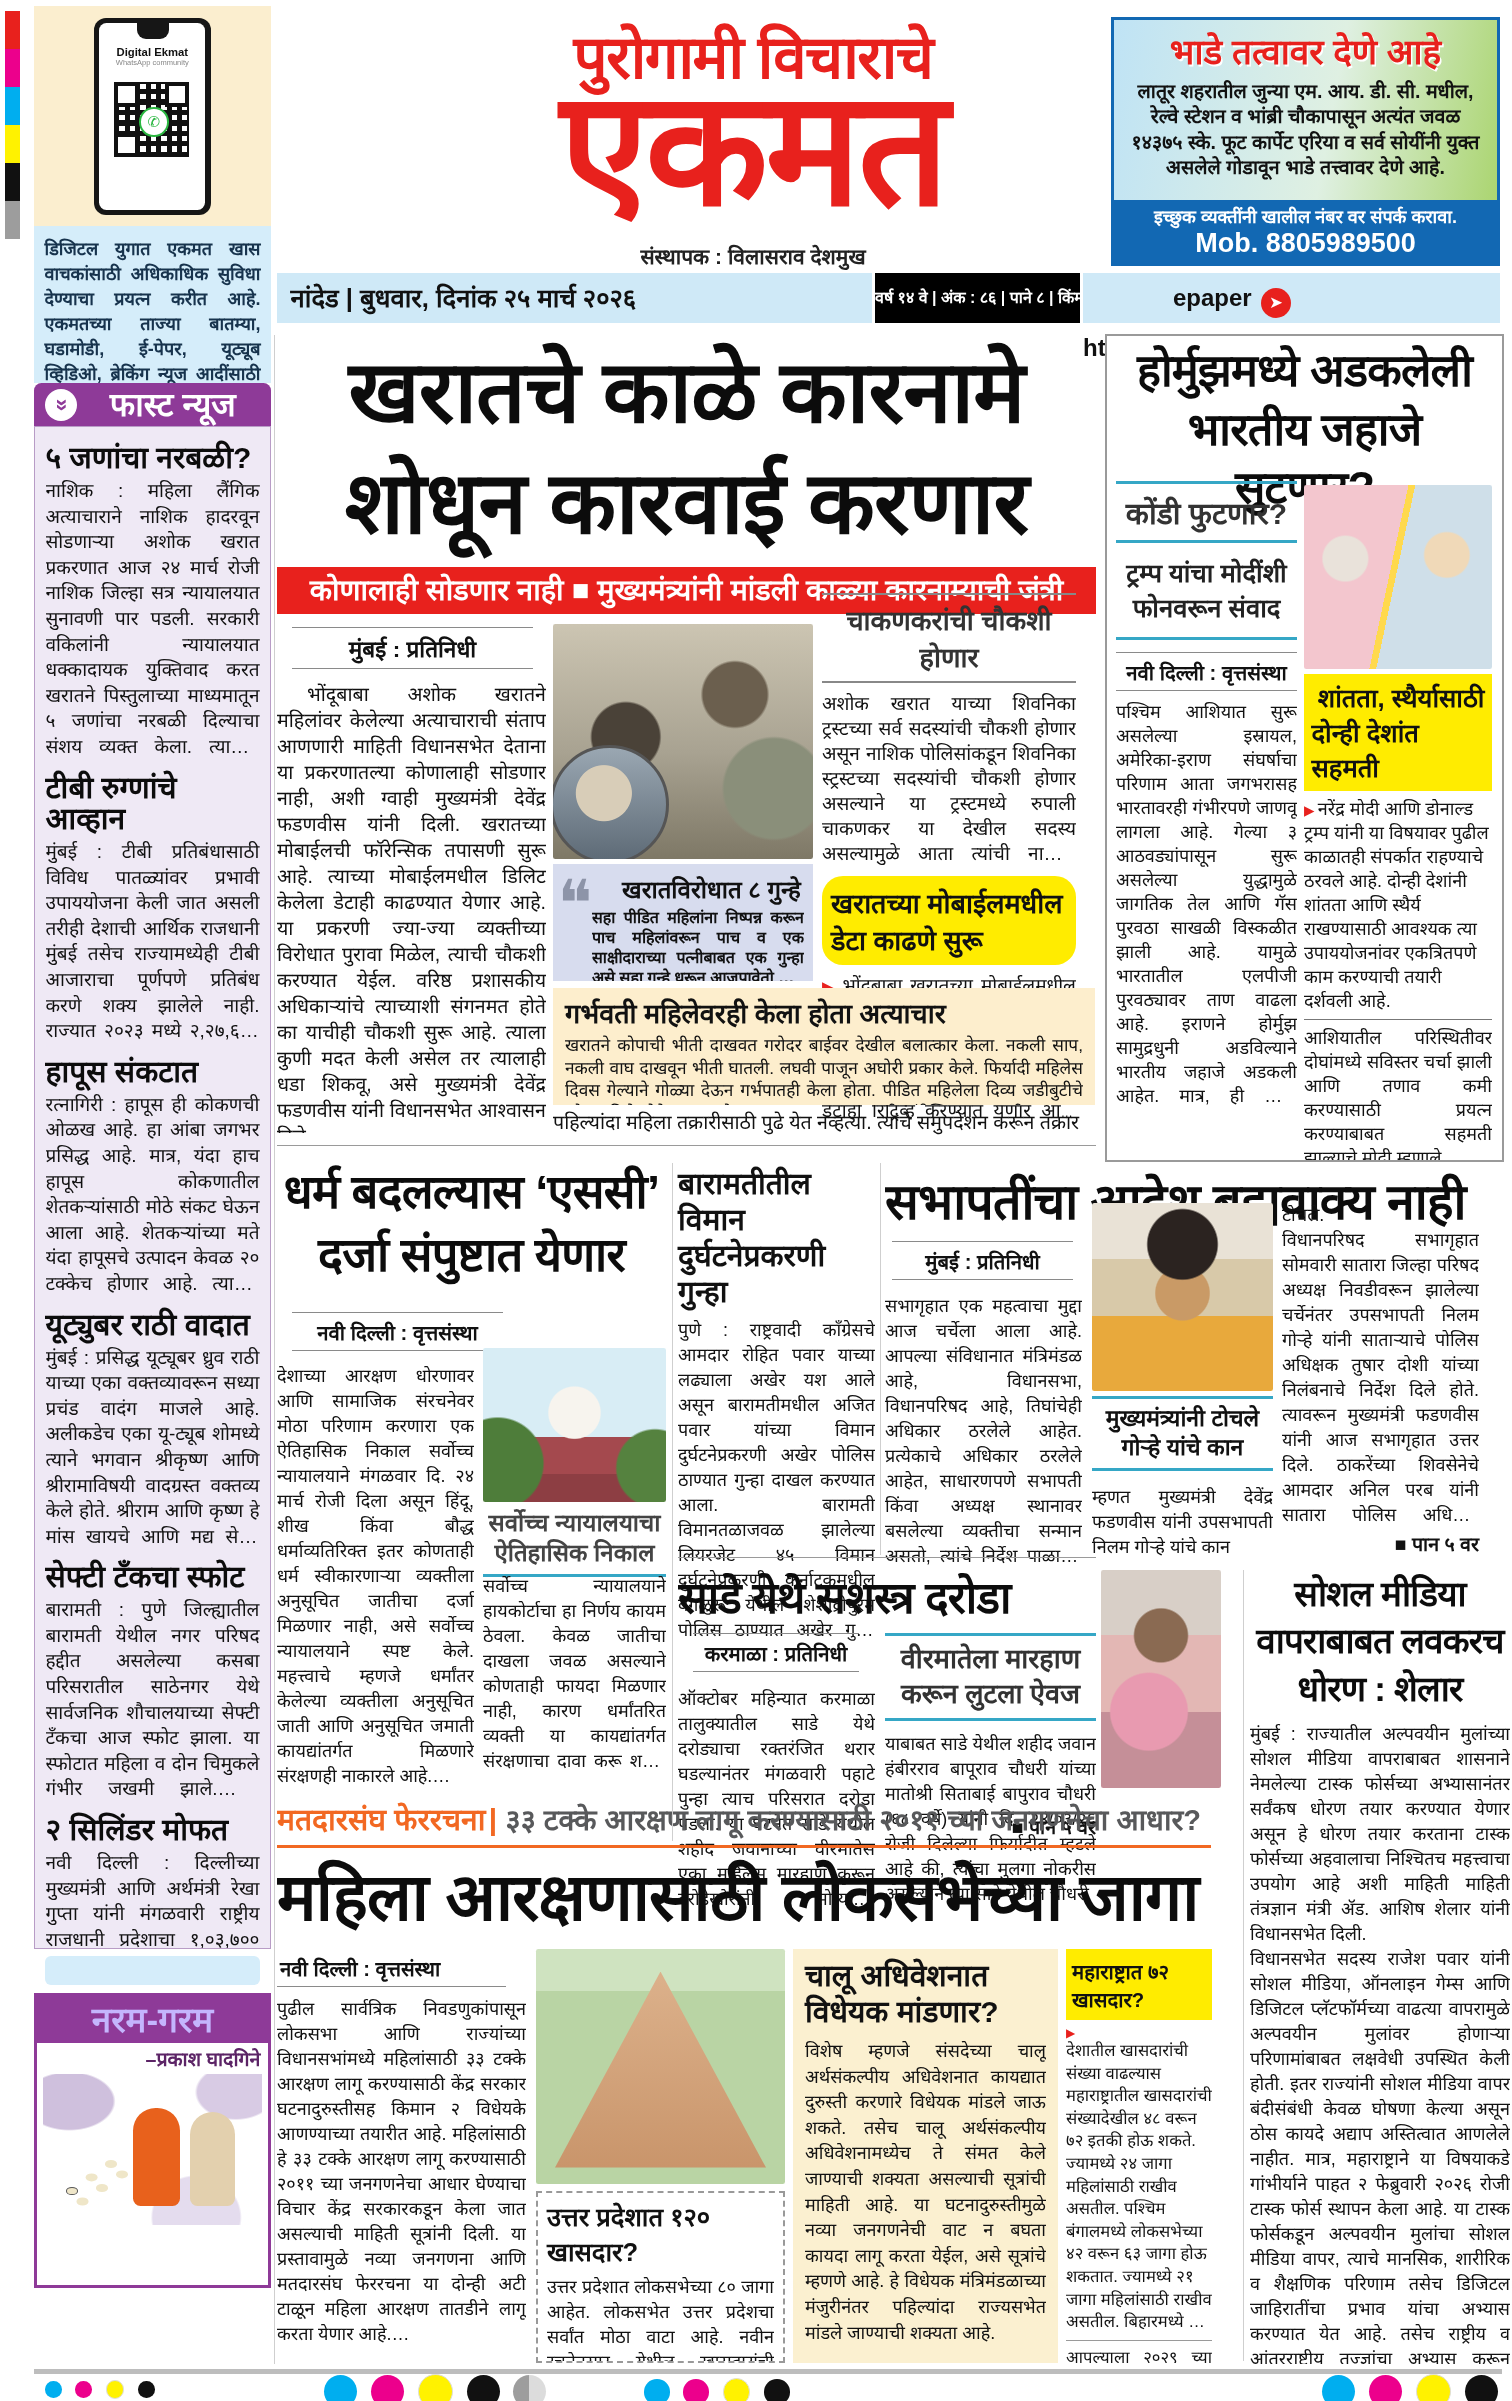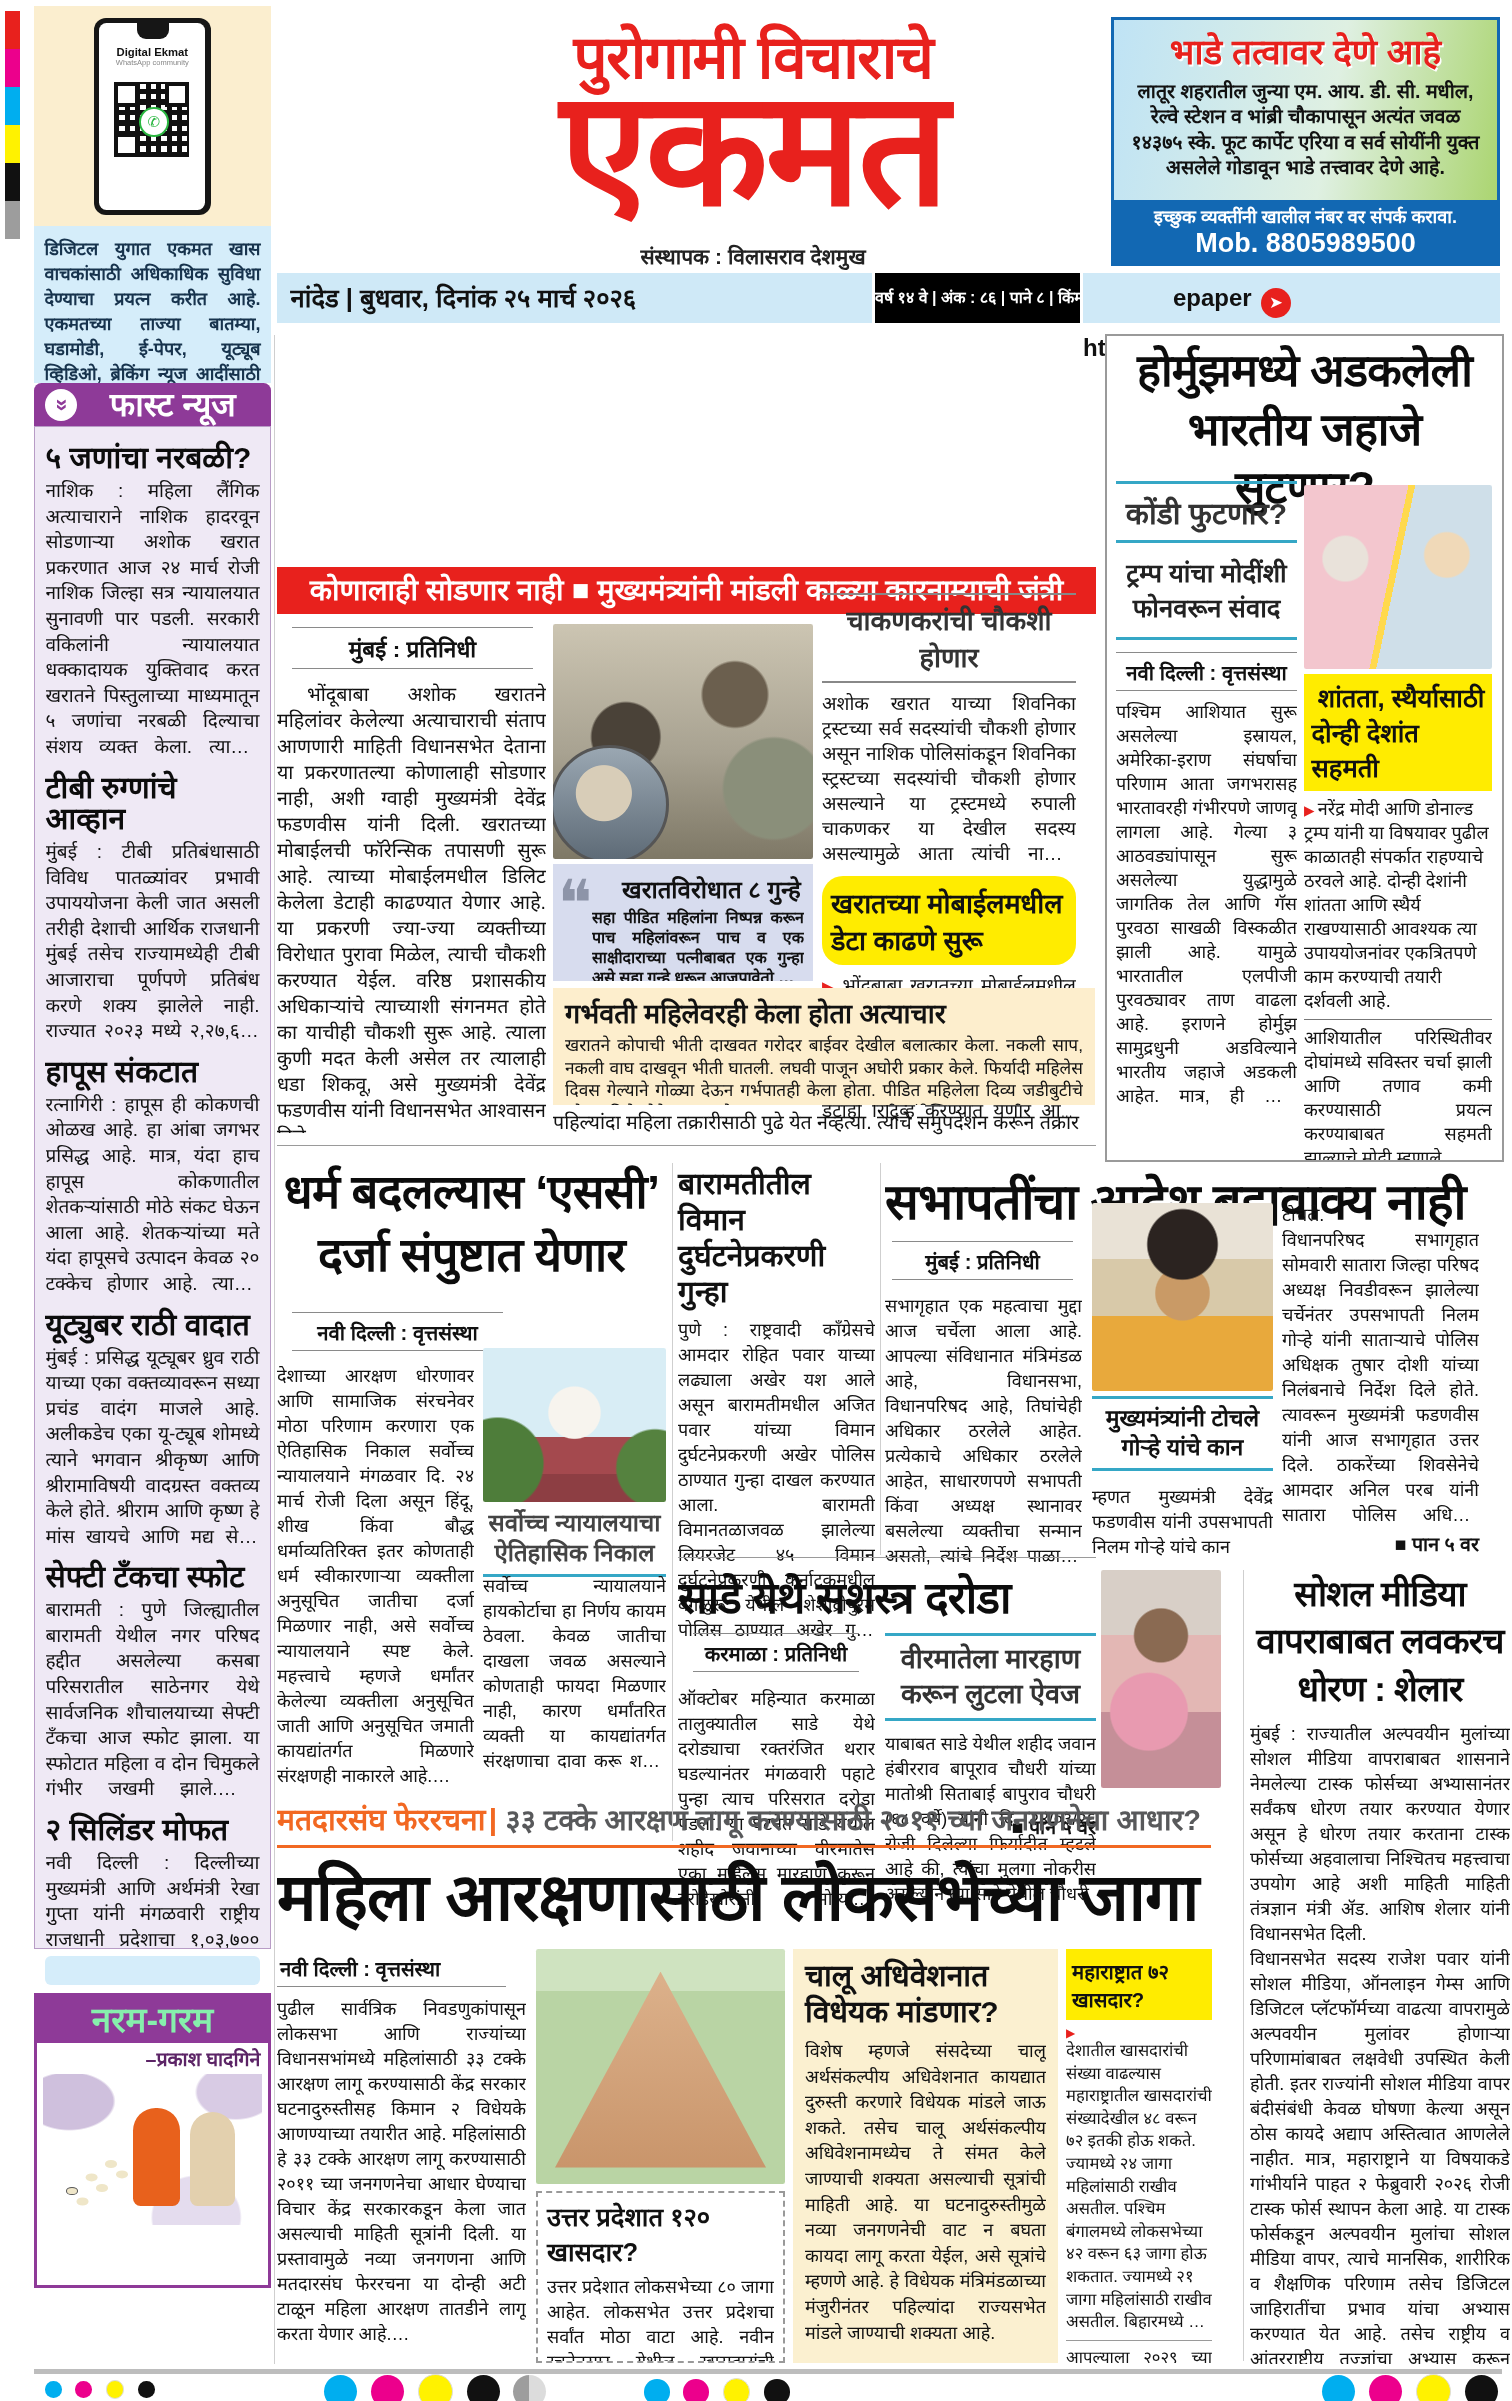--- a/index.html
+++ b/index.html
@@ -100,34 +100,38 @@
       <p class="jus clamp" data-name="article-body" style="-webkit-line-clamp:8;">बारामती : पुणे जिल्ह्यातील बारामती येथील नगर परिषद हद्दीत असलेल्या कसबा परिसरातील साठेनगर येथे सार्वजनिक शौचालयाच्या सेफ्टी टँकचा आज स्फोट झाला. या स्फोटात महिला व दोन चिमुकले गंभीर जखमी झाले. या घटनेनंतर युवा नेते युगेंद्र पवार यांनी घटनास्थळी भेट देऊन विचारपूस केली. नागरिकांच्या जीवाशी खेळ करणाऱ्या हलगर्जीपणाचा संतापजनक प्रकार बारामतीत घडल्याने नागरिकांमधून तीव्र संताप व्यक्त होत आहे. नगर परिषदेच्या वतीने काळजी घेणे गरजेचे होते.</p>
     </div>
     <div class="sb-art" data-name="fast-news-article">
       <h3 data-name="article-title">२ सिलिंडर मोफत</h3>
       <p class="jus clamp" data-name="article-body" style="-webkit-line-clamp:8;">नवी दिल्ली : दिल्लीच्या मुख्यमंत्री आणि अर्थमंत्री रेखा गुप्ता यांनी मंगळवारी राष्ट्रीय राजधानी प्रदेशाचा १,०३,७०० कोटी रुपयांचा अर्थसंकल्प सादर केला. या अर्थसंकल्पात सर्वसामान्यांसाठी एक अत्यंत महत्त्वाची घोषणा केली. त्यात दिल्लीतील प्रत्येक कुटुंबाला आता होळी आणि दिवाळी या सणांच्या निमित्ताने वर्षाला २ एलपीजी सिलिंडर मोफत मिळणार आहेत. या योजनेसाठी सरकारने २६० कोटी रुपयांची विशेष तरतूद केली आहे. मुख्यमंत्री गुप्ता यांनी या बजेटला हरित अर्थसंकल्प असे संबोधले.</p>
     </div>
   </div>
   <div class="abs" data-name="sidebar-footer-strip" style="left:45px;top:1956px;width:215px;height:29px;background:#d5edfa;border-radius:6px;"></div>
 
   <div class="abs" data-name="cartoon-box" style="left:34px;top:1993px;width:237px;height:295px;border:3px solid #8e3a98;box-sizing:border-box;background:#fff;">
-    <div class="ctr b" data-name="cartoon-title" style="background:#8e3a98;color:#86efac;font-size:35px;height:47px;line-height:47px;">नरम-गरम</div>
+    <div class="ctr b" data-name="cartoon-title" style="background:#8e3a98;color:#c4b5fd;font-size:35px;height:47px;line-height:47px;">नरम-गरम</div>
     <div class="b" data-name="cartoon-byline" style="text-align:right;font-size:19.6px;color:#5c2466;padding:1.5px 7.5px 0 0;">–प्रकाश घादगिने</div>
     <div class="abs" data-name="cartoon-art" style="left:6px;top:78px;width:219px;height:151px;background:
          radial-gradient(ellipse at 12% 18%,#cfc0dd 0 16%,transparent 17%),
          radial-gradient(ellipse at 88% 12%,#d8cbe4 0 14%,transparent 15%),
          radial-gradient(ellipse at 70% 95%,#e4dcee 0 20%,transparent 21%),#ffffff;">
       <div class="abs" data-name="cartoon-figure-orange" style="left:90px;top:34px;width:47px;height:98px;background:#e8611c;border-radius:22.6px 22.6px 7.5px 7.5px;"></div>
       <div class="abs" data-name="cartoon-figure-beige" style="left:147px;top:38px;width:45px;height:94px;background:#e3d0ae;border-radius:22.6px 22.6px 7.5px 7.5px;"></div>
       <div class="abs" data-name="cartoon-footprints" style="left:22.6px;top:113px;width:10.5px;height:6px;border-radius:50%;background:#efe6c8;border:1.5px solid #555;
            box-shadow:19.6px -13.6px 0 #efe6c8,39px -27px 0 #efe6c8,10.5px 10.5px 0 #efe6c8,30px -3px 0 #efe6c8,50px -16.6px 0 #efe6c8;"></div>
     </div>
     <div class="b" data-name="cartoon-caption" style="font-size:19.6px;line-height:25.6px;padding:4.5px 9px;">ओळख बरं ... हे पाऊल कोणाचे आहेत? बाईचे की बुवाचे ....</div>
   </div>
 
+  <div class="abs ctr headline" data-name="lead-headline" style="left:277px;top:336px;width:819px;font-size:87px;line-height:1.28;">
+    <div data-name="lead-headline-line1">खरातचे काळे कारनामे</div>
+    <div data-name="lead-headline-line2">शोधून कारवाई करणार</div>
+  </div>
   <div class="abs ctr b" data-name="lead-strip" style="left:277px;top:567px;width:819px;height:47px;background:#e8211d;color:#ffffff;font-size:29px;line-height:47px;overflow:hidden;white-space:nowrap;">कोणालाही सोडणार नाही ■ मुख्यमंत्र्यांनी मांडली काळ्या कारनाम्याची जंत्री</div>
 
   <div class="abs dl" data-name="lead-dateline" style="left:292px;top:627px;width:241px;font-size:22.6px;">मुंबई : प्रतिनिधी</div>
   <div class="abs jus" data-name="lead-body" style="left:277px;top:681px;width:269px;height:452px;font-size:19.6px;line-height:26px;overflow:hidden;">
     <p data-name="lead-para1" style="margin:0 0 6px 0;text-indent:30px;">भोंदूबाबा अशोक खरातने महिलांवर केलेल्या अत्याचाराची संताप आणणारी माहिती विधानसभेत देताना या प्रकरणातल्या कोणालाही सोडणार नाही, अशी ग्वाही मुख्यमंत्री देवेंद्र फडणवीस यांनी दिली. खरातच्या मोबाईलची फॉरेन्सिक तपासणी सुरू आहे. त्याच्या मोबाईलमधील डिलिट केलेला डेटाही काढण्यात येणार आहे. या प्रकरणी ज्या-ज्या व्यक्तीच्या विरोधात पुरावा मिळेल, त्याची चौकशी करण्यात येईल. वरिष्ठ प्रशासकीय अधिकाऱ्यांचे त्याच्याशी संगनमत होते का याचीही चौकशी सुरू आहे. त्याला कुणी मदत केली असेल तर त्यालाही धडा शिकवू, असे मुख्यमंत्री देवेंद्र फडणवीस यांनी विधानसभेत आश्वासन दिले.</p>
 
   </div>
 
   <div class="ph" data-name="fadnavis-assembly-photo" style="left:553px;top:624px;width:260px;height:235px;background:
        radial-gradient(circle at 70% 30%,#6b5f4e 0 13%,transparent 14%),

